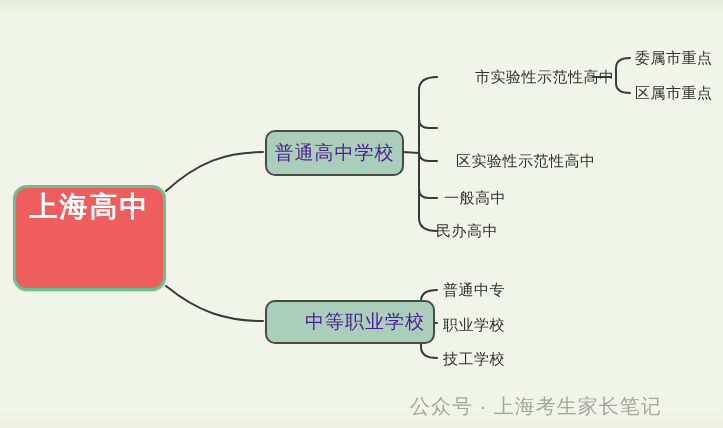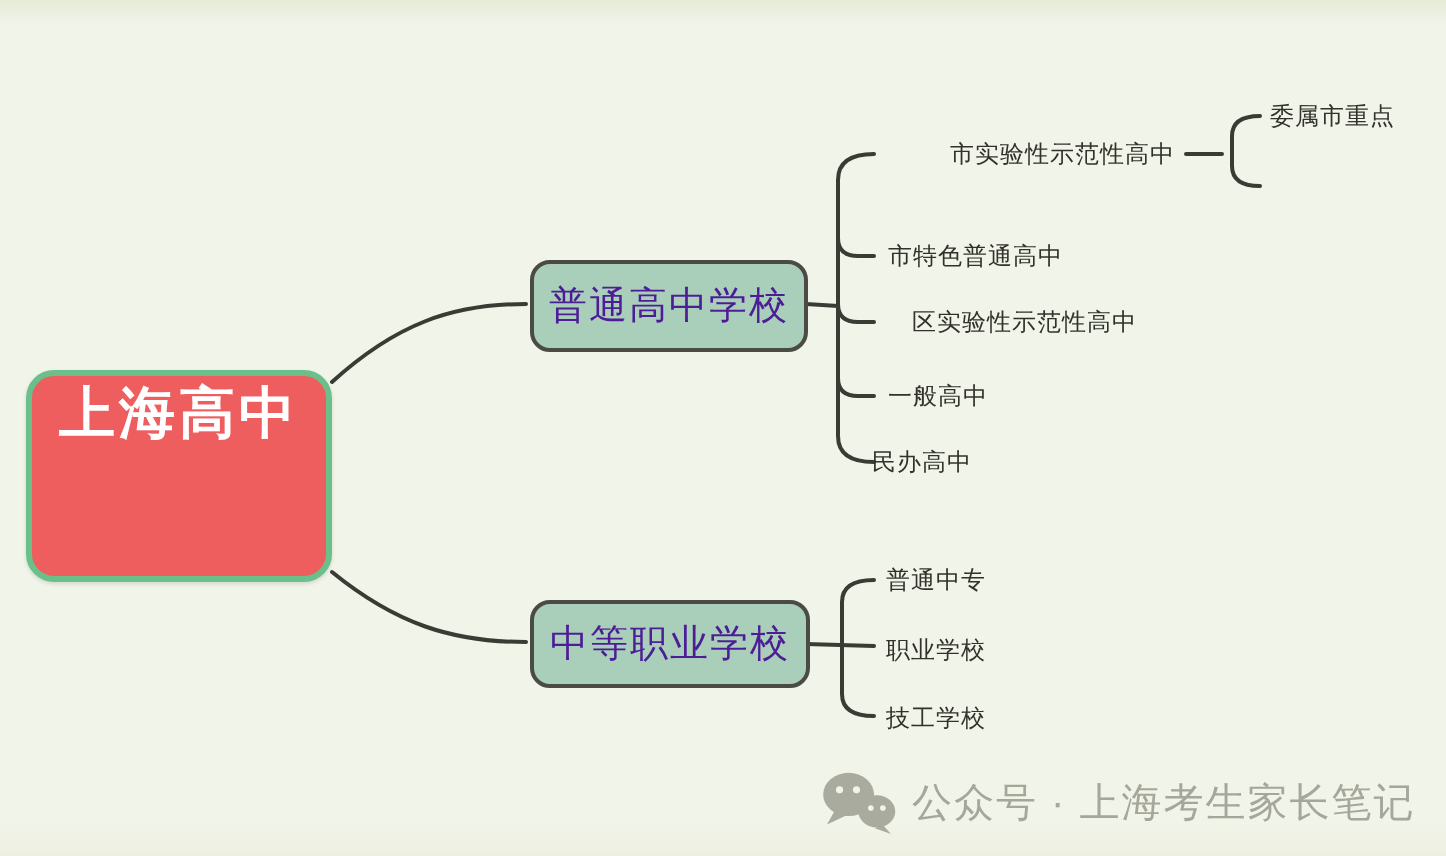--- a/index.html
+++ b/index.html
@@ -18,29 +18,29 @@
     display:flex;flex-direction:column;align-items:center;justify-content:space-between;
     color:#ffffff;font-size:28px;font-weight:bold;line-height:38px;
     letter-spacing:2px;box-shadow:0 1px 2px rgba(0,0,0,0.12);
   }
   .branch-box{
     position:absolute;background:#a9ceba;border:2px solid #4b4b45;border-radius:10px;
     display:flex;align-items:center;justify-content:center;
     color:#4c1d95;font-size:19px;letter-spacing:1px;
   }
   .branch-1{left:265px;top:130px;width:135px;height:42px;}
-  .branch-2{left:265px;top:300px;width:136px;height:40px;}
+  .branch-2{left:265px;top:300px;width:136px;height:40px;padding-left:30px;}
   .leaf{
-    position:absolute;color:#32312c;font-size:12px;line-height:20px;
+    position:absolute;color:#32312c;font-size:15px;line-height:20px;
     letter-spacing:0.5px;white-space:nowrap;
   }
   .watermark{
     position:absolute;left:410px;top:385px;height:32px;
-    display:flex;align-items:center;gap:8px;
-    color:#a5a79b;font-size:20px;letter-spacing:1px;white-space:nowrap;
+    display:flex;gap:8px;
+    color:#a5a79b;font-size:20px;letter-spacing:1px;white-space:nowrap;flex-direction:column;
   }
   .wechat-icon{display:block;}
 </style>
 </head>
 <body>
 
 <div class="canvas">
 
   <svg class="connectors" width="723" height="428" viewBox="0 0 723 428" xmlns="http://www.w3.org/2000/svg">
     <g stroke="#3b3b35" stroke-width="2" fill="none" stroke-linecap="round">
@@ -59,26 +59,26 @@
   </svg>
 
   <div class="root-node">
     <div>上海高中</div>
   </div>
 
   <div class="branch-box branch-1">普通高中学校</div>
   <div class="branch-box branch-2">中等职业学校</div>
 
   <div class="leaf" style="left:442px;top:67px;margin-left:33px;">市实验性示范性高中</div>
-  <div class="leaf" style="left:444px;top:118px;">市特色普通高中</div>
   <div class="leaf" style="left:444px;top:151px;margin-left:12px;">区实验性示范性高中</div>
   <div class="leaf" style="left:444px;top:188px;">一般高中</div>
   <div class="leaf" style="left:436px;top:221px;">民办高中</div>
 
   <div class="leaf" style="left:635px;top:48px;">委属市重点</div>
+  <div class="leaf" style="left:635px;top:83px;">区属市重点</div>
 
   <div class="leaf" style="left:443px;top:280px;">普通中专</div>
   <div class="leaf" style="left:443px;top:349px;">技工学校</div>
   <div class="leaf" style="left:443px;top:315px;">职业学校</div>
 
   <div class="watermark">
     <svg class="wechat-icon" width="38" height="32" viewBox="0 0 40 34" xmlns="http://www.w3.org/2000/svg">
       <g fill="#a9ab9e">
         <ellipse cx="15" cy="13" rx="13.5" ry="11.5"></ellipse>
         <path d="M8,21 L3.5,29 L14,24 Z"></path>

